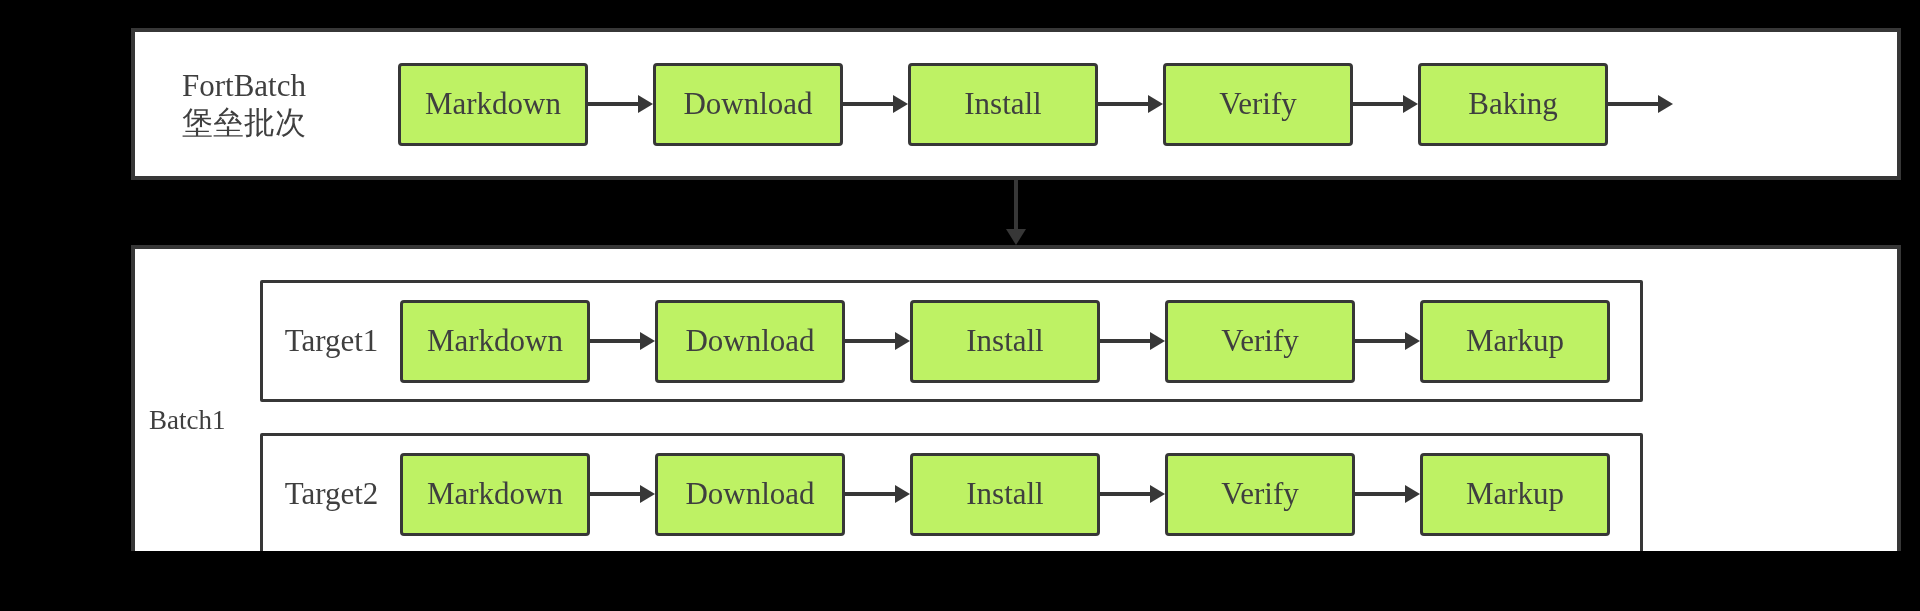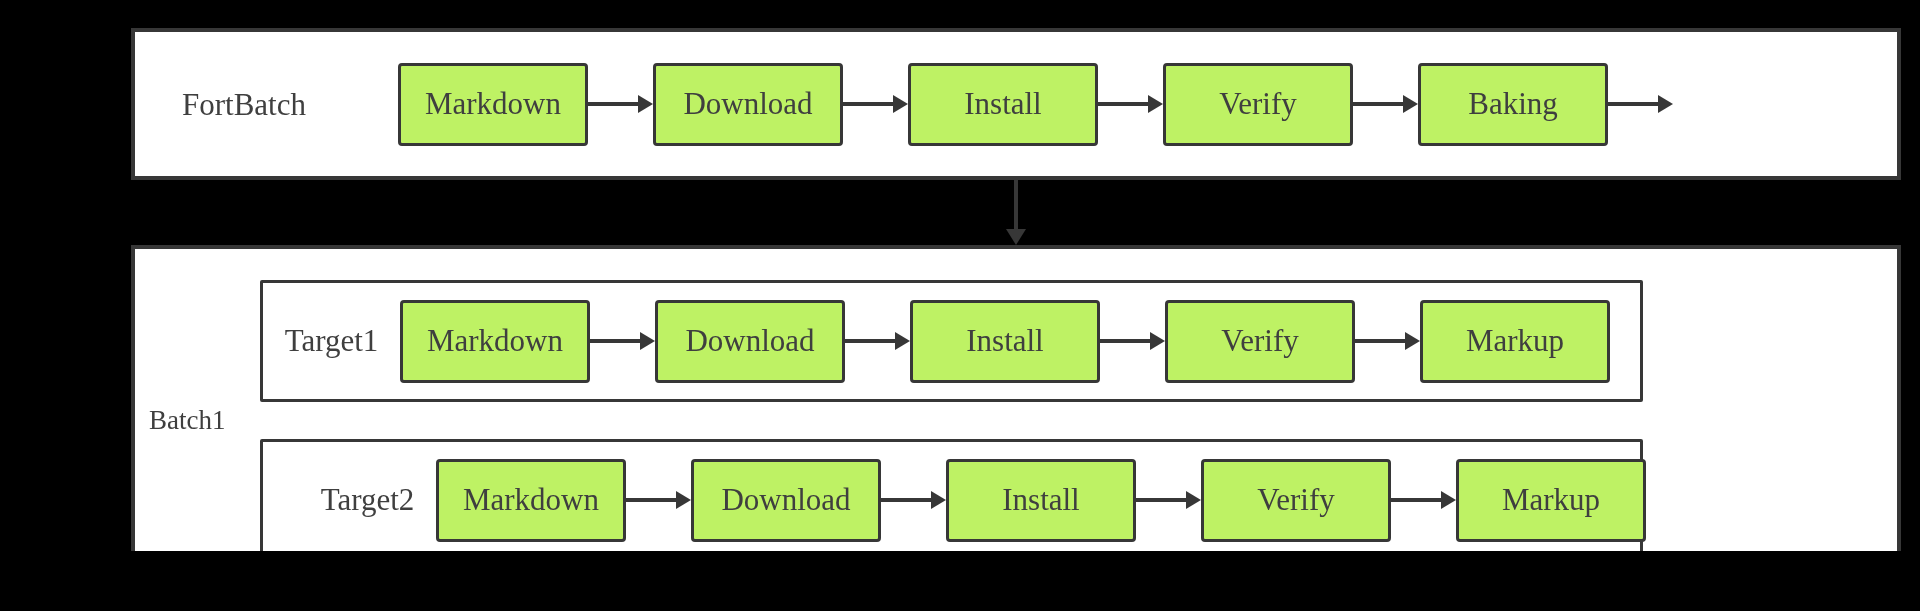--- a/index.html
+++ b/index.html
@@ -97,21 +97,21 @@
     width: 1383px;
     height: 122px;
     box-sizing: border-box;
     border: 3px solid #373737;
     border-radius: 2px;
     background: #ffffff;
     display: flex;
     align-items: center;
   }
   .row1 { top: 31px; }
-  .row2 { top: 190px; padding-left: 36px; }
+  .row2 { top: 184px; }
   .target-label {
     flex: none;
     width: 137px;
     text-align: center;
     font-size: 31px;
     white-space: nowrap;
   }
   .batch-label {
     position: absolute;
     left: 14px;
@@ -147,20 +147,21 @@
   }
 </style>
 </head>
 <body>
 
 <div class="canvas">
 
   <section class="panel top-panel">
     <div class="fort-label">
       <div>FortBatch</div>
+      <div>堡垒批次</div>
     </div>
     <div class="flow">
       <div class="stage-box">Markdown</div>
       <div class="h-arrow"></div>
       <div class="stage-box">Download</div>
       <div class="h-arrow"></div>
       <div class="stage-box">Install</div>
       <div class="h-arrow"></div>
       <div class="stage-box">Verify</div>
       <div class="h-arrow"></div>

